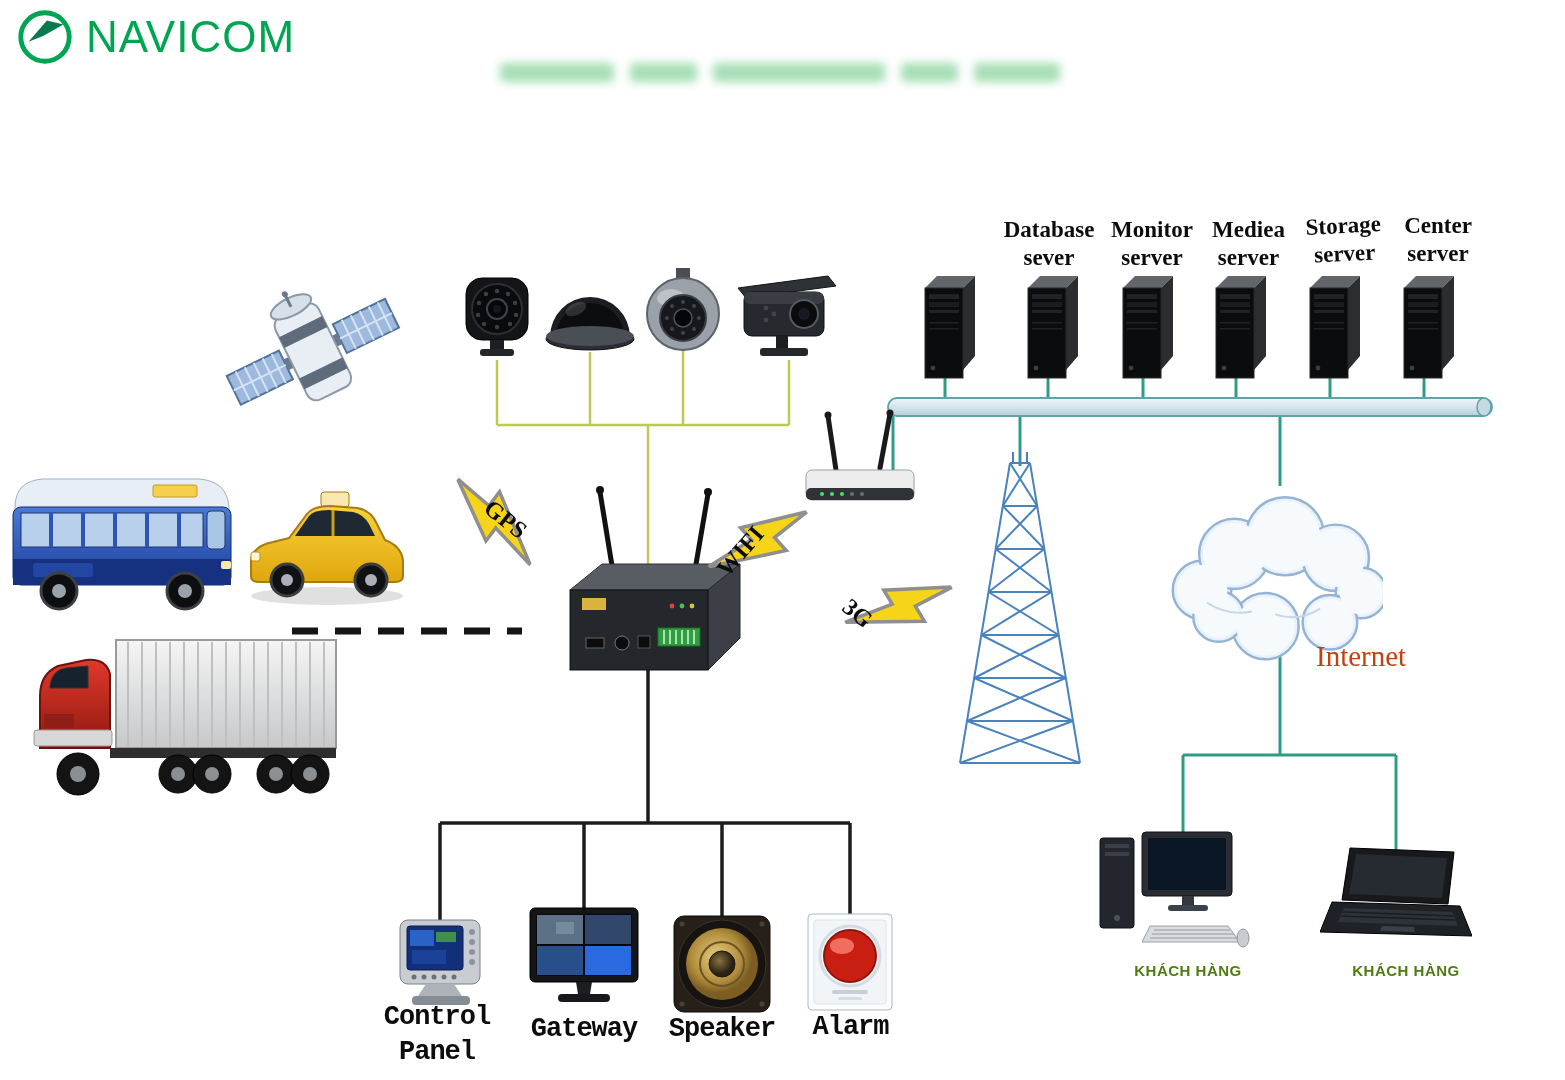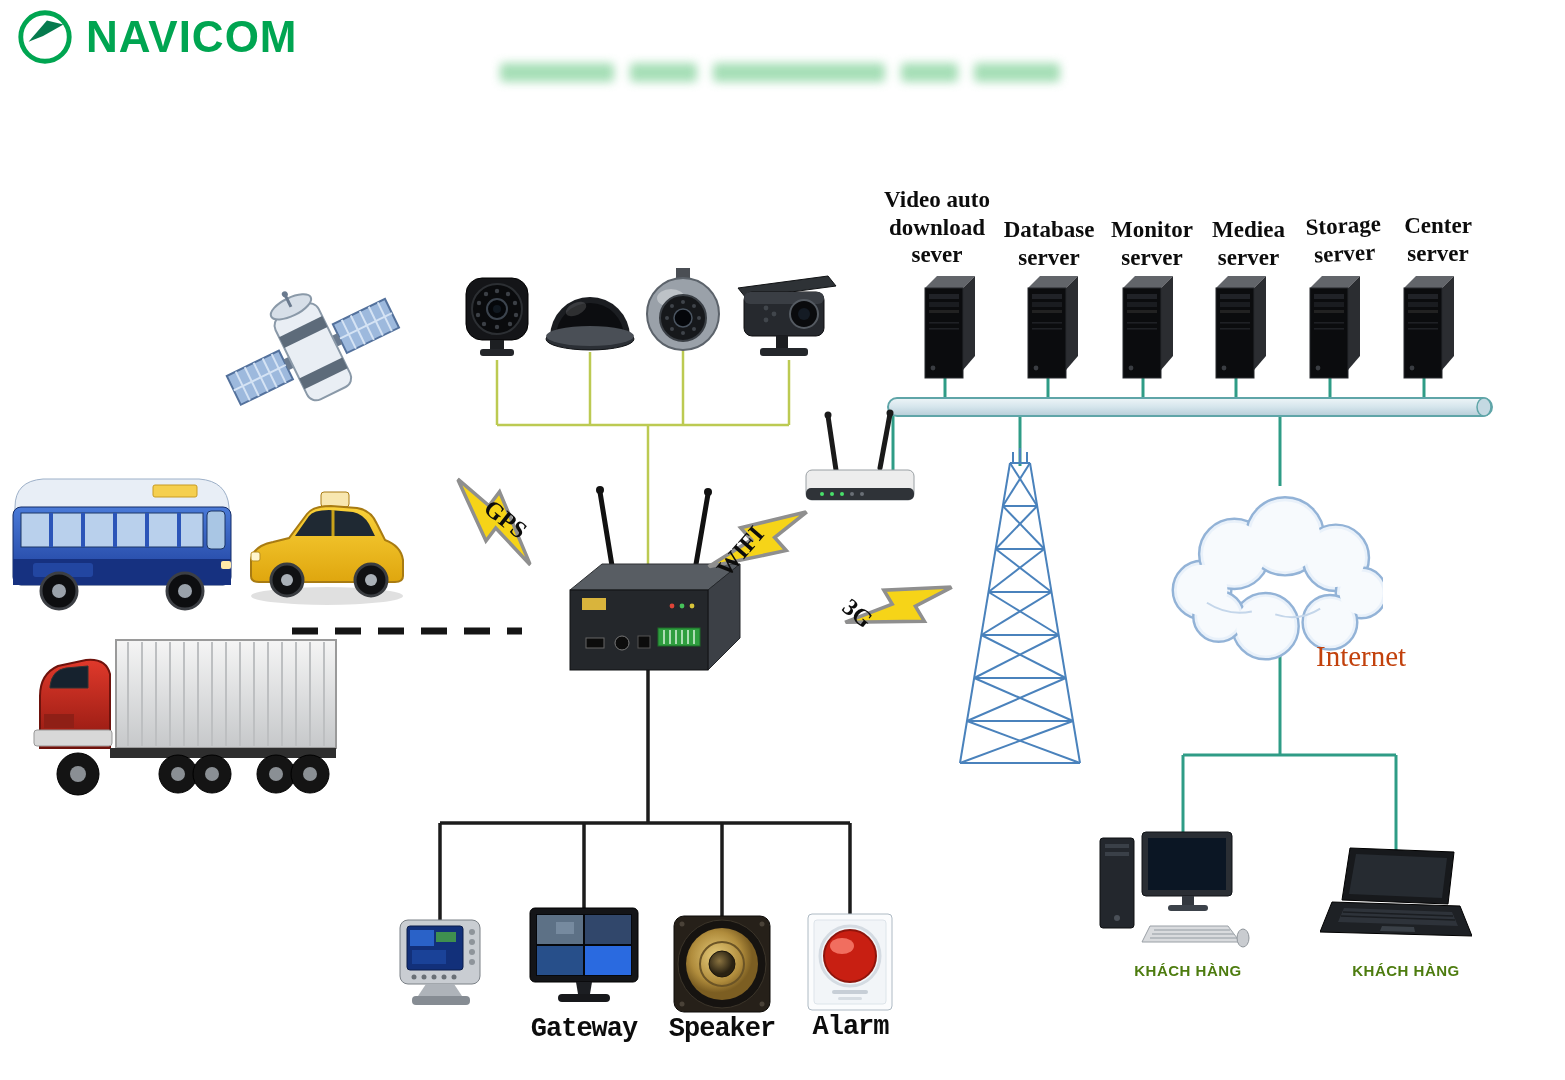--- a/index.html
+++ b/index.html
@@ -4,21 +4,21 @@
 <style>
   html,body{margin:0;padding:0;background:#fff;}
   .canvas{position:relative;width:1565px;height:1080px;background:#ffffff;overflow:hidden;
           font-family:"Liberation Sans",sans-serif;}
   .abs{position:absolute;}
   .dev{position:absolute;z-index:2;}
   .lbl{position:absolute;z-index:3;}
   .lines{position:absolute;left:0;top:0;z-index:1;}
 
   .brand{left:14px;top:6px;display:flex;align-items:center;gap:10px;z-index:3;}
-  .brand-name{font-size:44px;font-weight:bold;color:#00a551;letter-spacing:1px;}
+  .brand-name{font-size:44px;font-weight:normal;color:#00a551;letter-spacing:1px;}
 
   .blur-strip{left:500px;top:60px;width:560px;height:24px;display:flex;gap:16px;align-items:center;
               filter:blur(5px);opacity:.8;z-index:2;}
   .blur-block{background:#8fd6a4;height:19px;border-radius:4px;}
 
   .title{left:0;top:100px;width:100%;text-align:center;font-size:46px;font-weight:800;
          color:#3c3f94;letter-spacing:1px;z-index:3;}
 
   .server-label{font-family:"Liberation Serif",serif;font-weight:bold;font-size:23px;line-height:1.2;
                 color:#0c0c0c;text-align:center;white-space:pre-line;}
@@ -95,25 +95,22 @@
 
   <div class="abs blur-strip">
     <div class="blur-block" style="width:120px"></div>
     <div class="blur-block" style="width:70px"></div>
     <div class="blur-block" style="width:180px"></div>
     <div class="blur-block" style="width:60px"></div>
     <div class="blur-block" style="width:90px"></div>
   </div>
 
 
-  <div class="lbl server-label" style="left:872px;top:186px;width:130px">Video auto
-download
+  <div class="lbl server-label" style="left:993px;top:216px;width:112px">Database
 sever</div>
-  <div class="lbl server-label" style="left:993px;top:216px;width:112px">Database
-server</div>
   <div class="lbl server-label" style="left:1096px;top:216px;width:112px">Monitor
 server</div>
   <div class="lbl server-label" style="left:1196px;top:216px;width:105px">Mediea
 server</div>
   <div class="lbl server-label" style="left:1290px;top:212px;width:108px;transform:rotate(-3deg)">Storage
 server</div>
   <div class="lbl server-label" style="left:1388px;top:212px;width:100px">Center
 server</div>
 
   <svg class="dev server" style="left:921px" width="56" height="108" viewBox="0 0 56 108">
@@ -502,20 +499,22 @@
     <g fill="#6a7076">
         <circle cx="20" cy="61" r="2.5"></circle>
         <circle cx="30" cy="61" r="2.5"></circle>
         <circle cx="40" cy="61" r="2.5"></circle>
         <circle cx="50" cy="61" r="2.5"></circle>
         <circle cx="60" cy="61" r="2.5"></circle>
       </g>
     <polygon points="32,68 60,68 68,80 24,80" fill="#aeb3b9"></polygon>
     <rect x="18" y="80" width="58" height="9" rx="4" fill="#868c93"></rect>
   </svg>
+  <div class="lbl periph-label" style="left:372px;top:1000px;width:130px">Control
+Panel</div>
 
   <svg class="dev" style="left:528px;top:906px" width="112" height="104" viewBox="0 0 112 104">
     <rect x="2" y="2" width="108" height="74" rx="5" fill="#141518" stroke="#000"></rect>
     <rect x="8" y="8" width="96" height="62" fill="#06080c"></rect>
     <rect x="9" y="9" width="46" height="29" fill="#5d7186"></rect>
       <rect x="57" y="9" width="46" height="29" fill="#31476b"></rect>
     <rect x="9" y="40" width="46" height="29" fill="#274f8a"></rect>
       <rect x="57" y="40" width="46" height="29" fill="#2a6ae0"></rect>
     <rect x="28" y="16" width="18" height="12" fill="#8fa3b8" opacity="0.5"></rect>
     <polygon points="48,76 64,76 62,88 50,88" fill="#1c1e22"></polygon>

